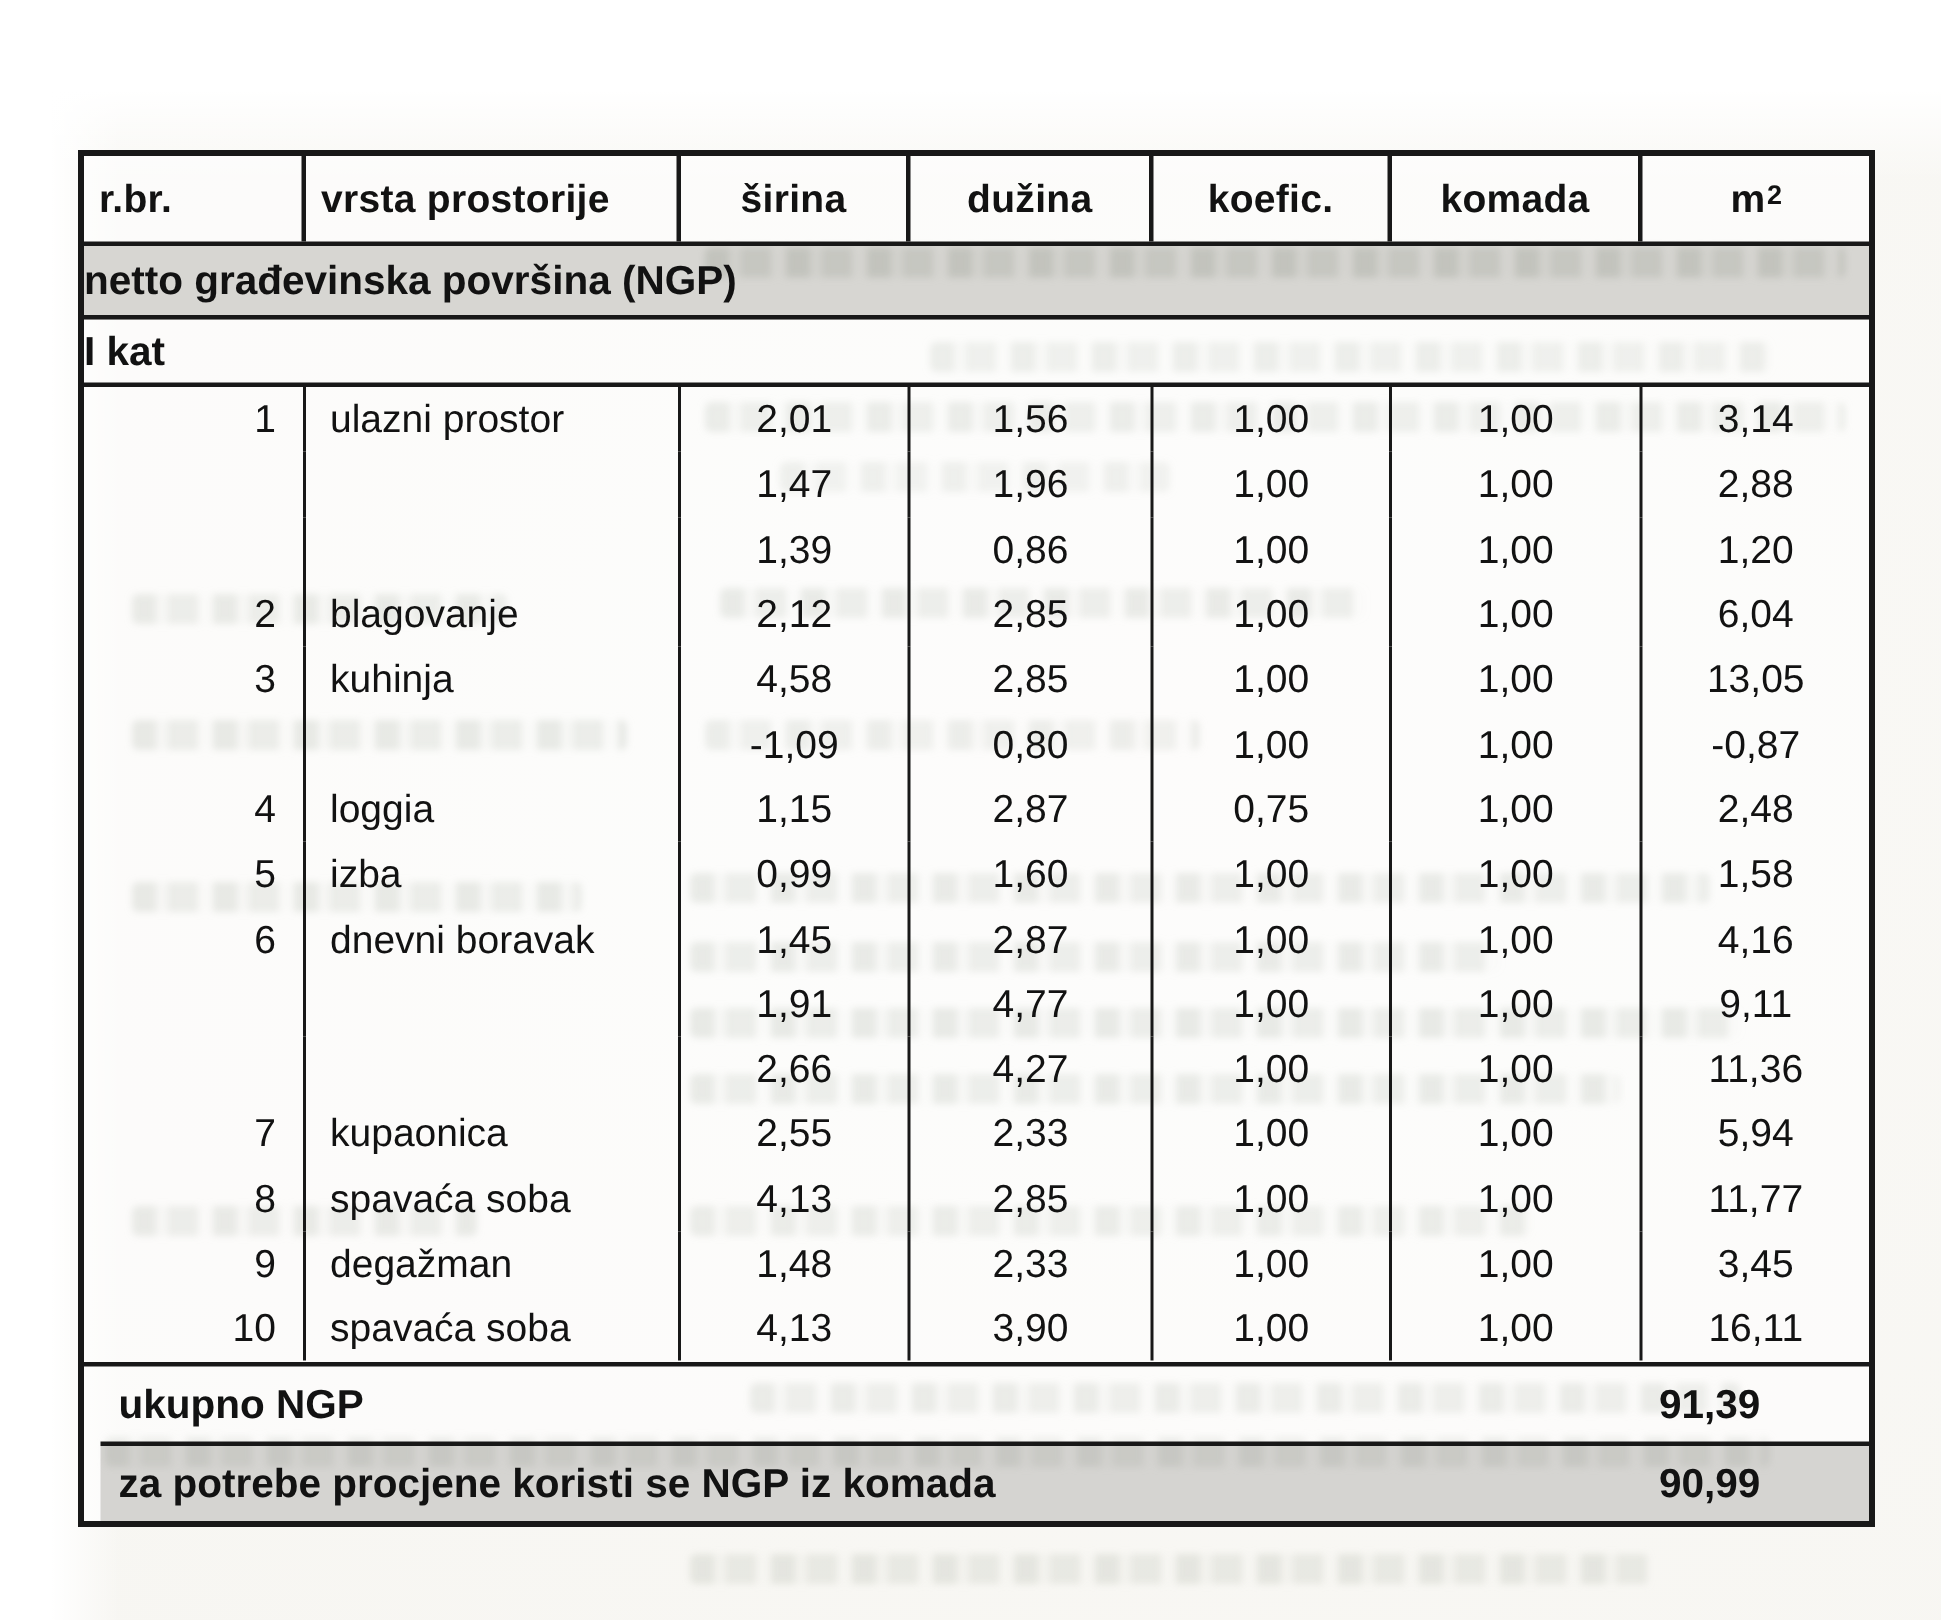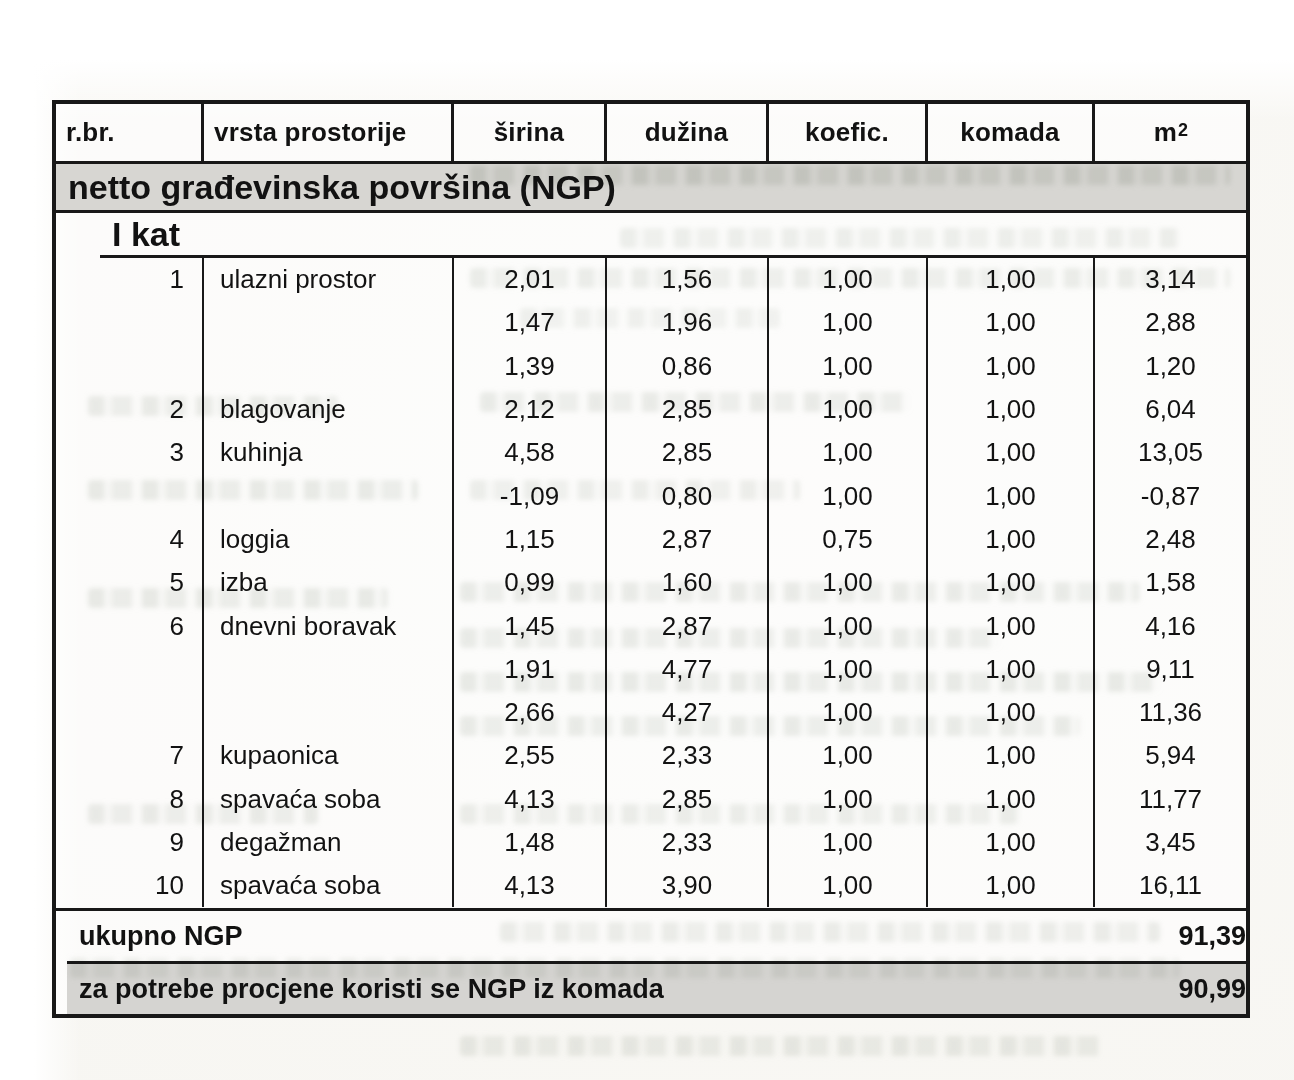--- a/index.html
+++ b/index.html
@@ -56,27 +56,26 @@
     font-weight: 700; font-size: 26px;
     letter-spacing: 0.2px;
   }
   .th.left { justify-content: flex-start; padding-left: 10px; }
   .vline { border-right: 3px solid #181818; }
   .vline-thin { border-right: 2.5px solid #181818; }
   sup.sq { font-size: 18px; font-weight: 700; position: relative; top: -2px; left: 1px; }
 
   .band {
     display: flex; align-items: center;
-    padding-left: 12px;
-    font-weight: 700; font-size: 34px;
+    font-weight: 700; font-size: 27px;
     border-bottom: 3px solid #181818;
     box-sizing: border-box;
   }
   .band-ngp { height: 49px; background: rgba(212,211,207,0.93); }
-  .band-kat { height: 45px; background: transparent; margin-left: 44px; }
+  .band-kat { height: 45px; background: transparent; }
 
   .tbody {
     display: grid;
     grid-template-columns: 148px 250px 153px 162px 159px 167px 1fr;
     grid-auto-rows: 43.3px;
     height: 650px;
     border-bottom: 3px solid #181818;
     box-sizing: content-box;
     font-size: 26px;
   }
@@ -86,21 +85,21 @@
 
   .total-row {
     display: grid;
     grid-template-columns: 1039px 1fr;
     height: 50px;
     font-weight: 700; font-size: 27px;
     align-items: center;
     margin-left: 11px;
   }
   .total-row .label { padding-left: 12px; }
-  .total-row .value { text-align: right; }
+  .total-row .value { text-align: left; }
   .total-row.first { border-bottom: 3px solid #181818; }
   .total-row.shaded { background: rgba(210,209,205,0.93); }
 </style>
 </head>
 <body>
 
 <div class="page">
 
   <div class="smudge" style="left:470px; top:165px; width:760px;"></div>
   <div class="smudge" style="left:620px; top:228px; width:560px; opacity:0.25;"></div>

